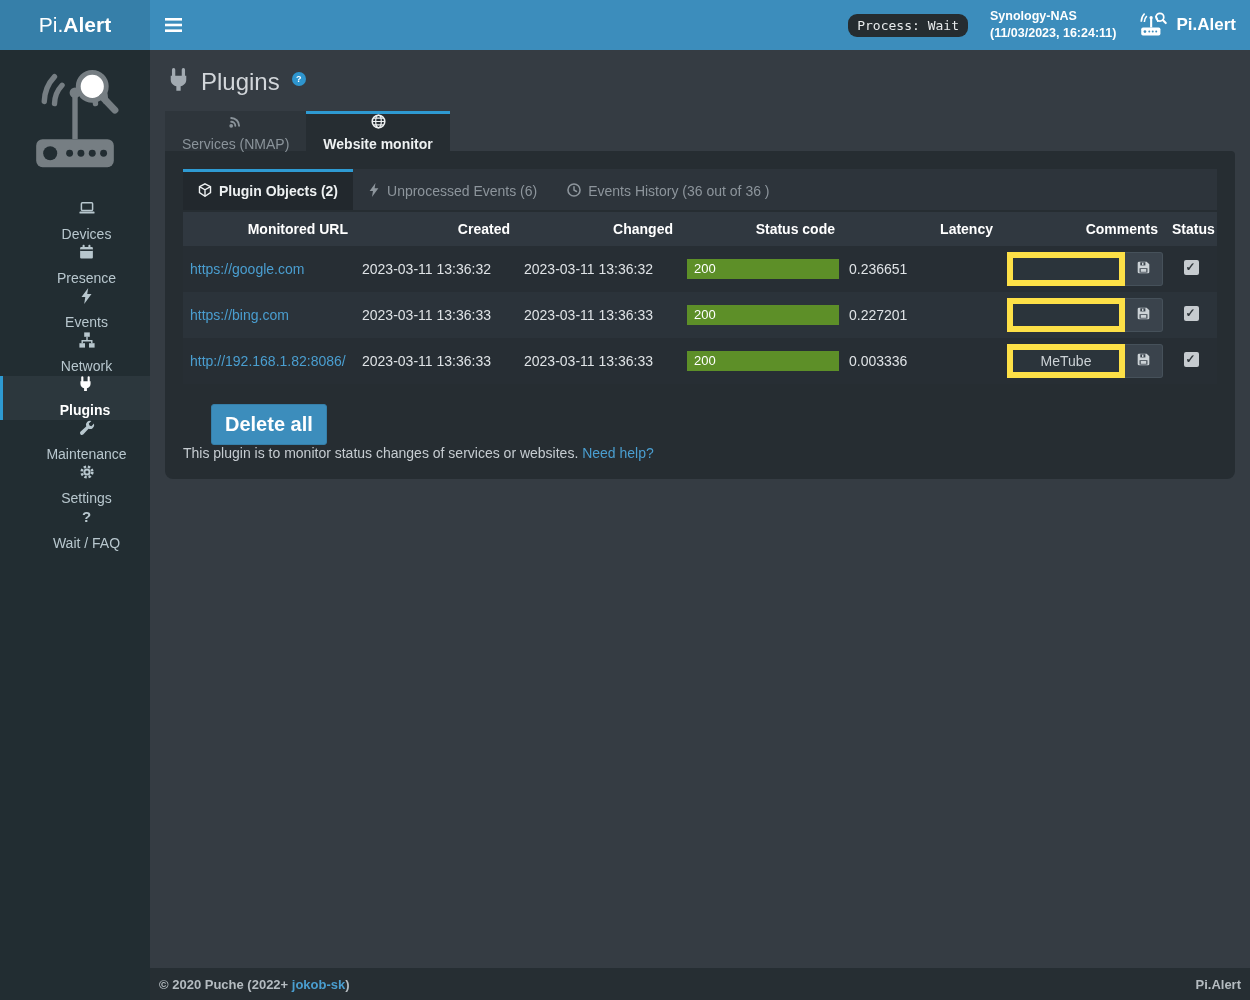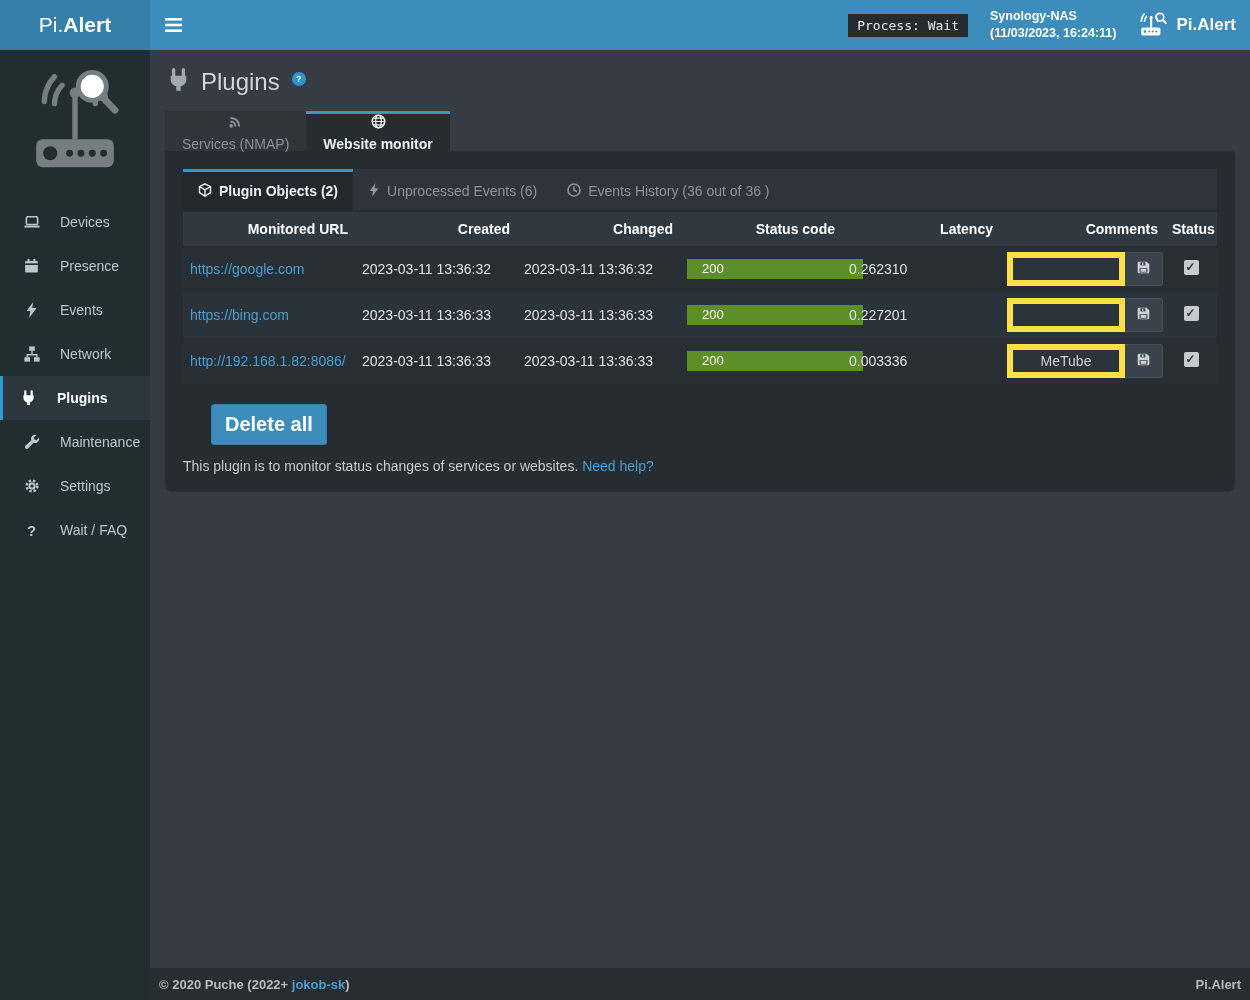--- a/index.html
+++ b/index.html
@@ -31,30 +31,30 @@
 
   
   .logo-box{grid-area:logo;background:var(--logo-bg);display:flex;align-items:center;justify-content:center;
             color:#fff;font-size:21px;}
   .logo-box .light{font-weight:300;}
   .logo-box .bold{font-weight:700;}
   .navbar{grid-area:navbar;background:var(--navbar-bg);display:flex;align-items:center;color:#fff;}
   .hamburger{width:46px;height:50px;display:flex;align-items:center;justify-content:center;cursor:pointer;}
   .nav-right{margin-left:auto;display:flex;align-items:center;gap:22px;padding-right:14px;}
   .process-badge{background:#252c30;color:#e8ebec;font-family:"DejaVu Sans Mono", monospace;
-                 font-size:13px;padding:4px 9px;border-radius:0;letter-spacing:0;}
+                 font-size:13px;padding:4px 9px;border-radius:9px;letter-spacing:0;}
   .host-info{font-size:12.5px;font-weight:700;line-height:17px;}
   .nav-brand{display:flex;align-items:center;gap:8px;font-size:17px;font-weight:700;}
 
   
   .sidebar{grid-area:sidebar;background:var(--sidebar-bg);display:flex;flex-direction:column;}
   .side-logo{padding:18px 0 22px 0;display:flex;justify-content:center;}
   .menu{list-style:none;}
-  .menu-item{display:flex;align-items:center;gap:20px;height:44px;padding-left:20px;
-             color:var(--sidebar-text);font-size:14px;cursor:pointer;border-left:3px solid transparent;}
+  .menu-item{display:flex;align-items:center;gap:10px;height:44px;padding-left:20px;
+             color:var(--sidebar-text);font-size:14px;cursor:pointer;border-left:3px solid transparent;flex-direction:column;}
   .menu-item .mi{width:17px;display:inline-flex;justify-content:center;color:var(--sidebar-text);}
   .menu-item.active{background:var(--sidebar-active-bg);border-left:3px solid var(--accent-bright);
                     color:#fff;font-weight:700;padding-left:17px;}
   .menu-item.active .mi{color:#fff;}
   .gear-glyph{font-size:17px;line-height:16px;}
   .q-glyph{font-size:15px;font-weight:700;}
 
   
   .main{grid-area:main;background:var(--main-bg);padding:10px 15px 0 15px;overflow:hidden;}
   .page-title{display:flex;align-items:center;gap:11px;margin:8px 0 0 2px;color:var(--text-light);}
@@ -77,36 +77,36 @@
   .itab.active{background:var(--strip-active-bg);color:#eef1f2;font-weight:700;border-top:3px solid var(--accent-bright);}
 
   table{width:100%;border-collapse:collapse;font-size:14px;table-layout:fixed;}
   thead th{background:var(--thead-bg);color:#fff;font-weight:700;text-align:right;
            padding:9px 7px;font-size:14px;}
   tbody tr:nth-child(odd){background:var(--row-odd);}
   tbody tr:nth-child(even){background:var(--row-even);}
   tbody td{padding:6px 7px;height:42px;vertical-align:middle;color:#dfe3e6;}
   a.url{color:var(--link);text-decoration:none;cursor:pointer;}
   .status-bar{background:var(--green);color:#fff;height:20px;line-height:20px;
-              padding-left:15px;font-size:13px;width:176px;}
+              padding-left:7px;font-size:13px;width:152px;}
   .input-group{display:flex;width:156px;height:34px;}
   .comment-input{flex:1;min-width:0;background:#2b343b;border:6px solid #fde047;color:#ccd2d6;
                  font-family:"Liberation Sans", sans-serif;font-size:14px;text-align:center;outline:none;}
   .save-btn{width:38px;background:#3a434c;border:1px solid #46515a;border-left:none;cursor:pointer;
             display:flex;align-items:center;justify-content:center;color:#ccd2d6;border-radius:0 3px 3px 0;}
   td.center{text-align:center;}
   .checkbox{display:inline-block;width:15px;height:15px;background:#c6cbcf;border-radius:2px;
             cursor:pointer;position:relative;}
   .checkbox.checked::after{content:"✓";position:absolute;left:2px;top:0px;
             font-size:12px;font-weight:700;color:#2f363b;line-height:15px;}
 
   .btn-primary{margin-top:20px;background:var(--navbar-bg);border:1px solid var(--logo-bg);color:#fff;
                font-family:"Liberation Sans", sans-serif;font-size:20px;font-weight:700;
                padding:8px 13px;border-radius:3px;cursor:pointer;margin-left:28px;}
-  .help-line{margin-top:13px;font-size:14px;color:#c6ccd1;}
+  .help-line{margin-top:0;font-size:14px;color:#c6ccd1;}
   .help-line a{color:var(--link);text-decoration:none;cursor:pointer;}
 
   
   .footer{grid-area:footer;background:var(--footer-bg);display:flex;align-items:center;
           justify-content:space-between;padding:0 9px;font-size:13px;color:#b5bcc1;font-weight:700;}
   .footer a{color:var(--link);text-decoration:none;font-weight:700;cursor:pointer;text-align:right;}
 </style>
 </head>
 <body>
 
@@ -327,21 +327,21 @@
           </tr>
         </thead>
         <tbody>
   <tr>
     <td><a class="url">https://google.com</a></td>
     <td>2023-03-11 13:36:32</td>
     <td>2023-03-11 13:36:32</td>
     <td>
                 <div class="status-bar">200</div>
               </td>
-    <td>0.262310</td>
+    <td>0.236651</td>
     <td>
       <div class="input-group">
         <input class="comment-input" style="">
         <button class="save-btn">
           <span>
             <svg width="15" height="15" viewBox="0 0 16 16">
                         <path d="M1.8 3.2 a1.4 1.4 0 0 1 1.4 -1.4 h8.2 L14.2 4.6 V12.8 a1.4 1.4 0 0 1 -1.4 1.4 H3.2 a1.4 1.4 0 0 1 -1.4 -1.4 Z" fill="currentColor"></path>
                         <rect x="4.6" y="2.4" width="5.4" height="3.4" fill="#3a434c"></rect>
                         <rect x="6.4" y="2.9" width="1.6" height="2.4" fill="currentColor"></rect>
                         <rect x="3.8" y="8.8" width="8.4" height="4.6" fill="#3a434c"></rect>

